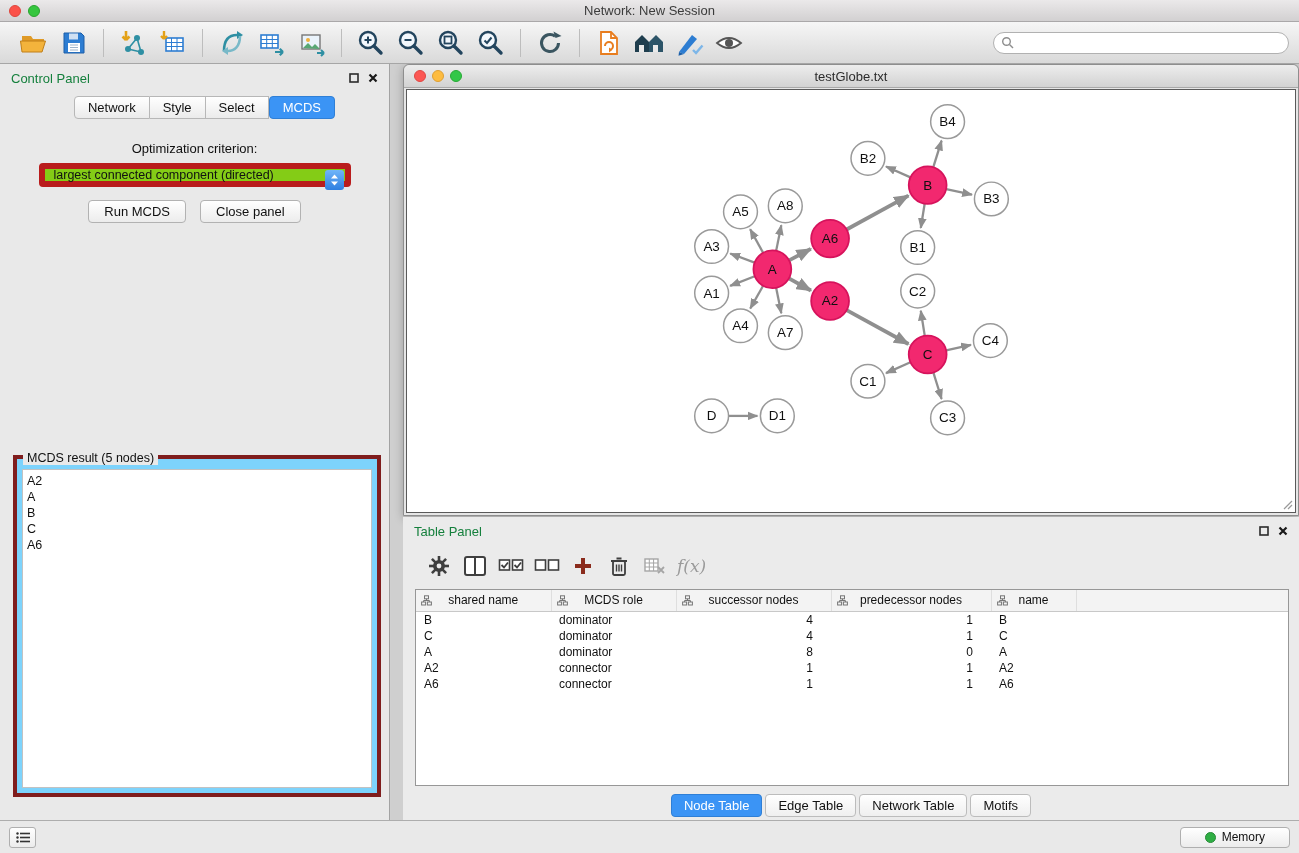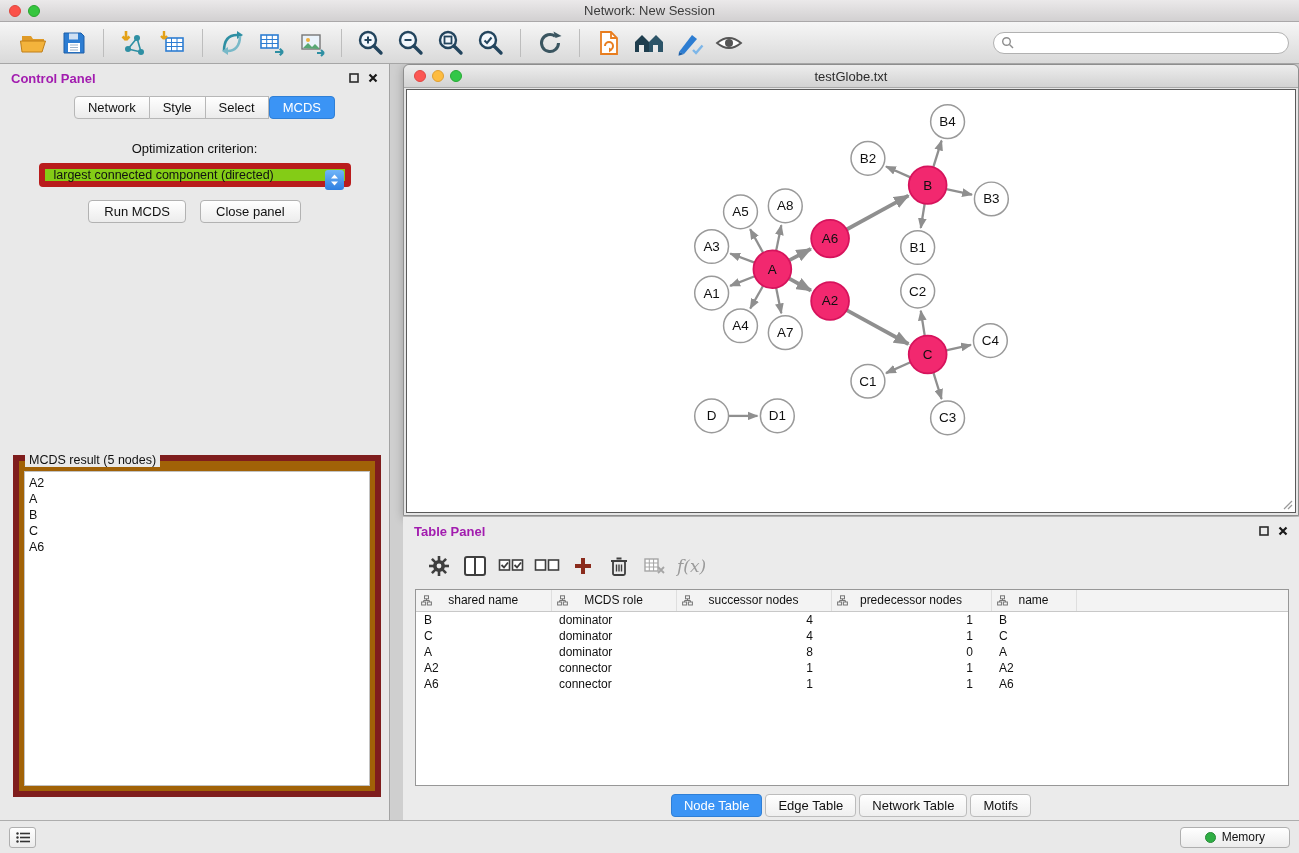--- a/index.html
+++ b/index.html
@@ -21,38 +21,38 @@
     display:flex; align-items:center; padding-left:14px; z-index:20; }
   .tb-icon { width:36px; height:32px; display:flex; align-items:center; justify-content:center; margin:0 2px; border-radius:4px; }
   .tb-sep { width:1px; height:28px; background:#bdbdbd; margin:0 9px; }
   .searchbox { margin-left:auto; margin-right:10px; width:296px; height:22px; background:#fff;
     border:1px solid #b1b1b1; border-radius:11px; display:flex; align-items:center; padding-left:7px; }
   .searchbox input { border:none; outline:none; flex:1; font-size:12px; background:transparent; height:18px; padding-left:4px; color:#333; }
 
   
   .control-panel { position:absolute; left:0; top:64px; width:390px; height:756px;
     background:#e9e9e9; border-right:1px solid #a3a3a3; }
-  .panel-header { height:28px; display:flex; align-items:center; padding:8px 11px; font-size:13px; color:#a21caf;font-weight:bold; }
+  .panel-header { height:28px; display:flex; align-items:center; padding:8px 11px; font-size:13px; color:#15803d; }
   .win-btns { margin-left:auto; display:flex; gap:9px; align-items:center; }
   .cp-tabs { display:flex; justify-content:center; margin-top:4px;padding-left:20px; }
   .cp-tab { font-size:13px; padding:3px 13px; background:linear-gradient(#ffffff,#ebebeb);
     border:1px solid #b7b7b7; border-left:none; color:#111; cursor:default; }
   .cp-tab:first-child { border-left:1px solid #b7b7b7; border-radius:4px 0 0 4px; }
   .cp-tab:last-child { border-radius:0 4px 4px 0;text-align:center; }
   .cp-tab.active { background:#3b94f5; color:#fff; border:1px solid #2f7fd6; border-radius:4px; }
   .cp-opt-label { margin-top:22px; text-align:center; font-size:13px; color:#101010; }
   .cp-select { margin:7px auto 0; width:312px; height:24px; background:#84cc16; border:6px solid #b91c1c;
     border-radius:4px; display:flex; align-items:center; position:relative; padding-left:9px; font-size:12.5px; color:#111; }
   .cp-select .stepper { position:absolute; right:1px; top:1px; width:19px; height:20px;
     background:linear-gradient(#70b5f9,#2f7fe0); border-radius:3px; display:flex; align-items:center; justify-content:center; }
   .cp-buttons { display:flex; justify-content:center; gap:14px; margin-top:13px; }
   .cp-btn { font-size:13px; padding:3px 15px; background:linear-gradient(#ffffff,#ececec);
     border:1px solid #b2b2b2; border-radius:4px; color:#111; cursor:default; }
   .cp-result { position:absolute; left:13px; right:8px; top:391px; height:342px;
-    border:6px solid #7f1d1d; background:#a16207; }
+    border:4px solid #7f1d1d; background:#7dd3fc; }
   .cp-result-legend { position:absolute; top:-8px; left:6px; background:#e9e9e9; padding:0 4px; font-size:12.5px; color:#101010; }
   .cp-result-list { position:absolute; left:5px; right:5px; top:10px; bottom:5px;
     background:#fff; border:1px solid #c2c2c2; overflow:auto; padding:3px 0 0 4px; }
   .result-item { font-size:12.5px; line-height:16px; color:#111; }
 
   
   .desk { position:absolute; left:391px; top:64px; right:0; bottom:33px; background:#cfcfcf; }
 
   
   .net-window { position:absolute; left:12px; top:0; width:896px; height:452px;

